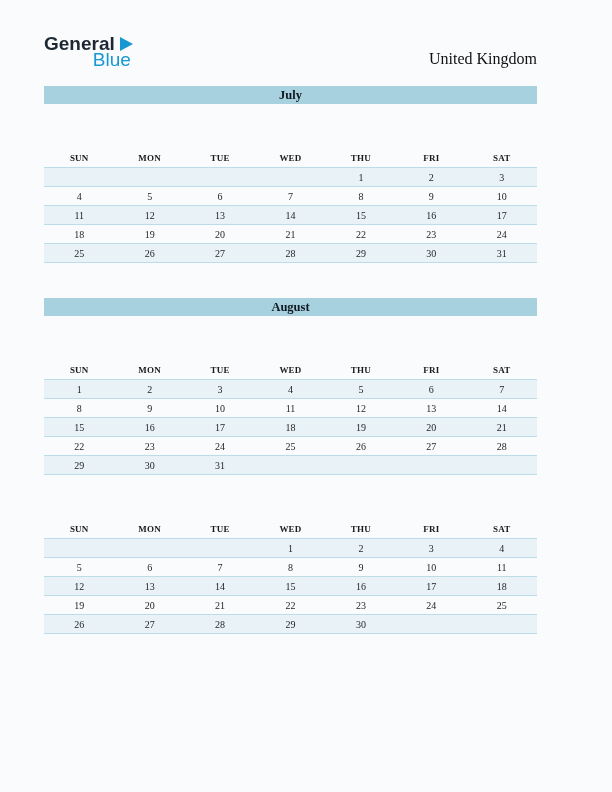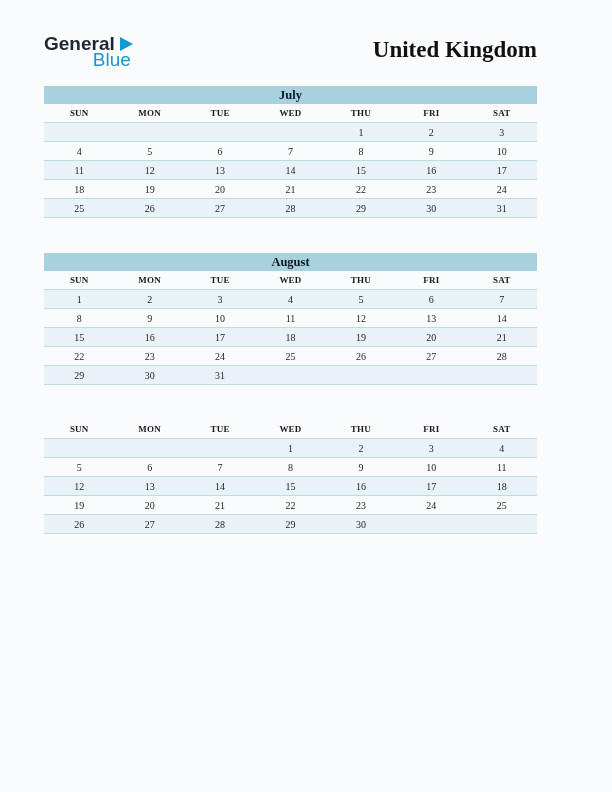--- a/index.html
+++ b/index.html
@@ -28,32 +28,32 @@
     border-bottom: 7px solid transparent;
     margin-left: 2px;
   }
   .logo-line2 {
     font-family: "Liberation Sans", sans-serif;
     font-weight: 400; font-size: 19px; color: #1698d3;
     text-align: right; margin-top: -3px; padding-right: 2px;
   }
   .title-block { text-align: right; }
   .title { font-size: 27px; line-height: 1.15; color: #111; }
-  .subtitle { font-size: 23px; margin-top: 3px; color: #111; font-weight: bold; }
+  .subtitle { font-size: 16px; margin-top: 16px; color: #111; }
 
   
   .months { margin-top: 17px; }
   .month { margin-bottom: 35px; }
   .month-header {
     background: #a7d1df;
     height: 18px; line-height: 19px;
     text-align: center;
     font-weight: 700; font-size: 12.5px; color: #101820;
   }
-  table { width: 100%; border-collapse: collapse; table-layout: fixed; }
+  table { width: 100%; border-collapse: collapse; table-layout: fixed; margin-top: 45px; }
   th {
     font-size: 9px; font-weight: 700; color: #1a1a1a;
     height: 16px; text-align: center;
     border-bottom: 1px solid #bcdce7;
     letter-spacing: 0.2px;
   }
   td {
     font-size: 10px; text-align: center;
     height: 16px; color: #1f1f1f;
     border-bottom: 1px solid #bcdce7;

